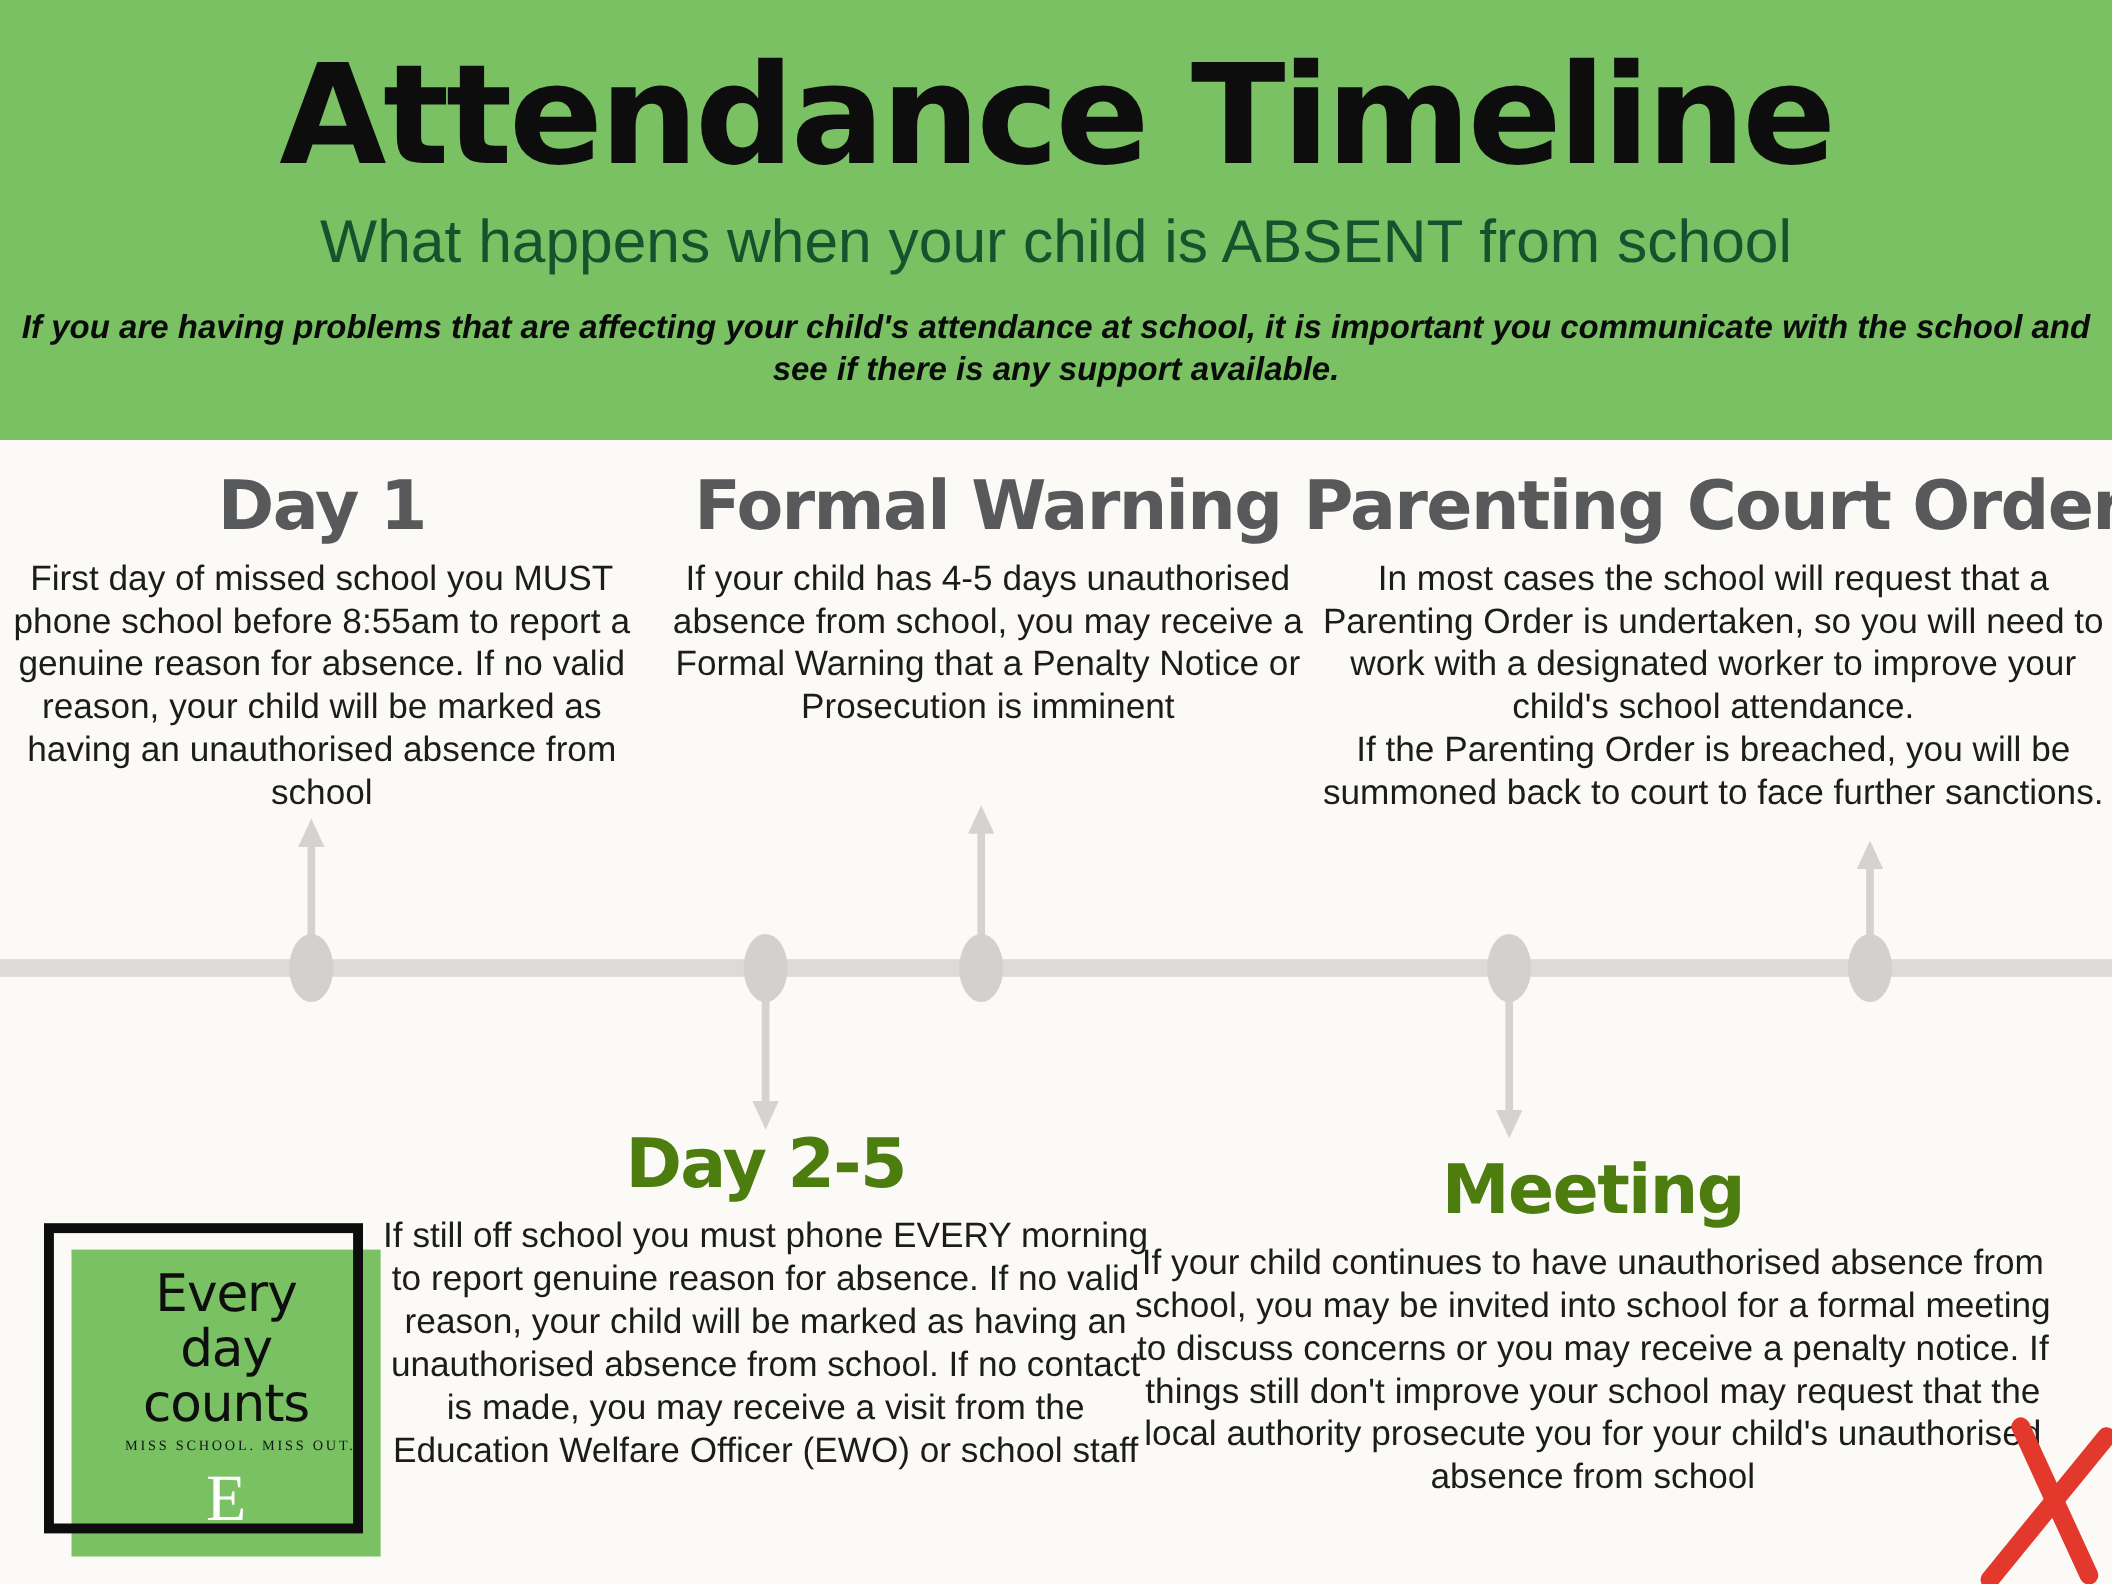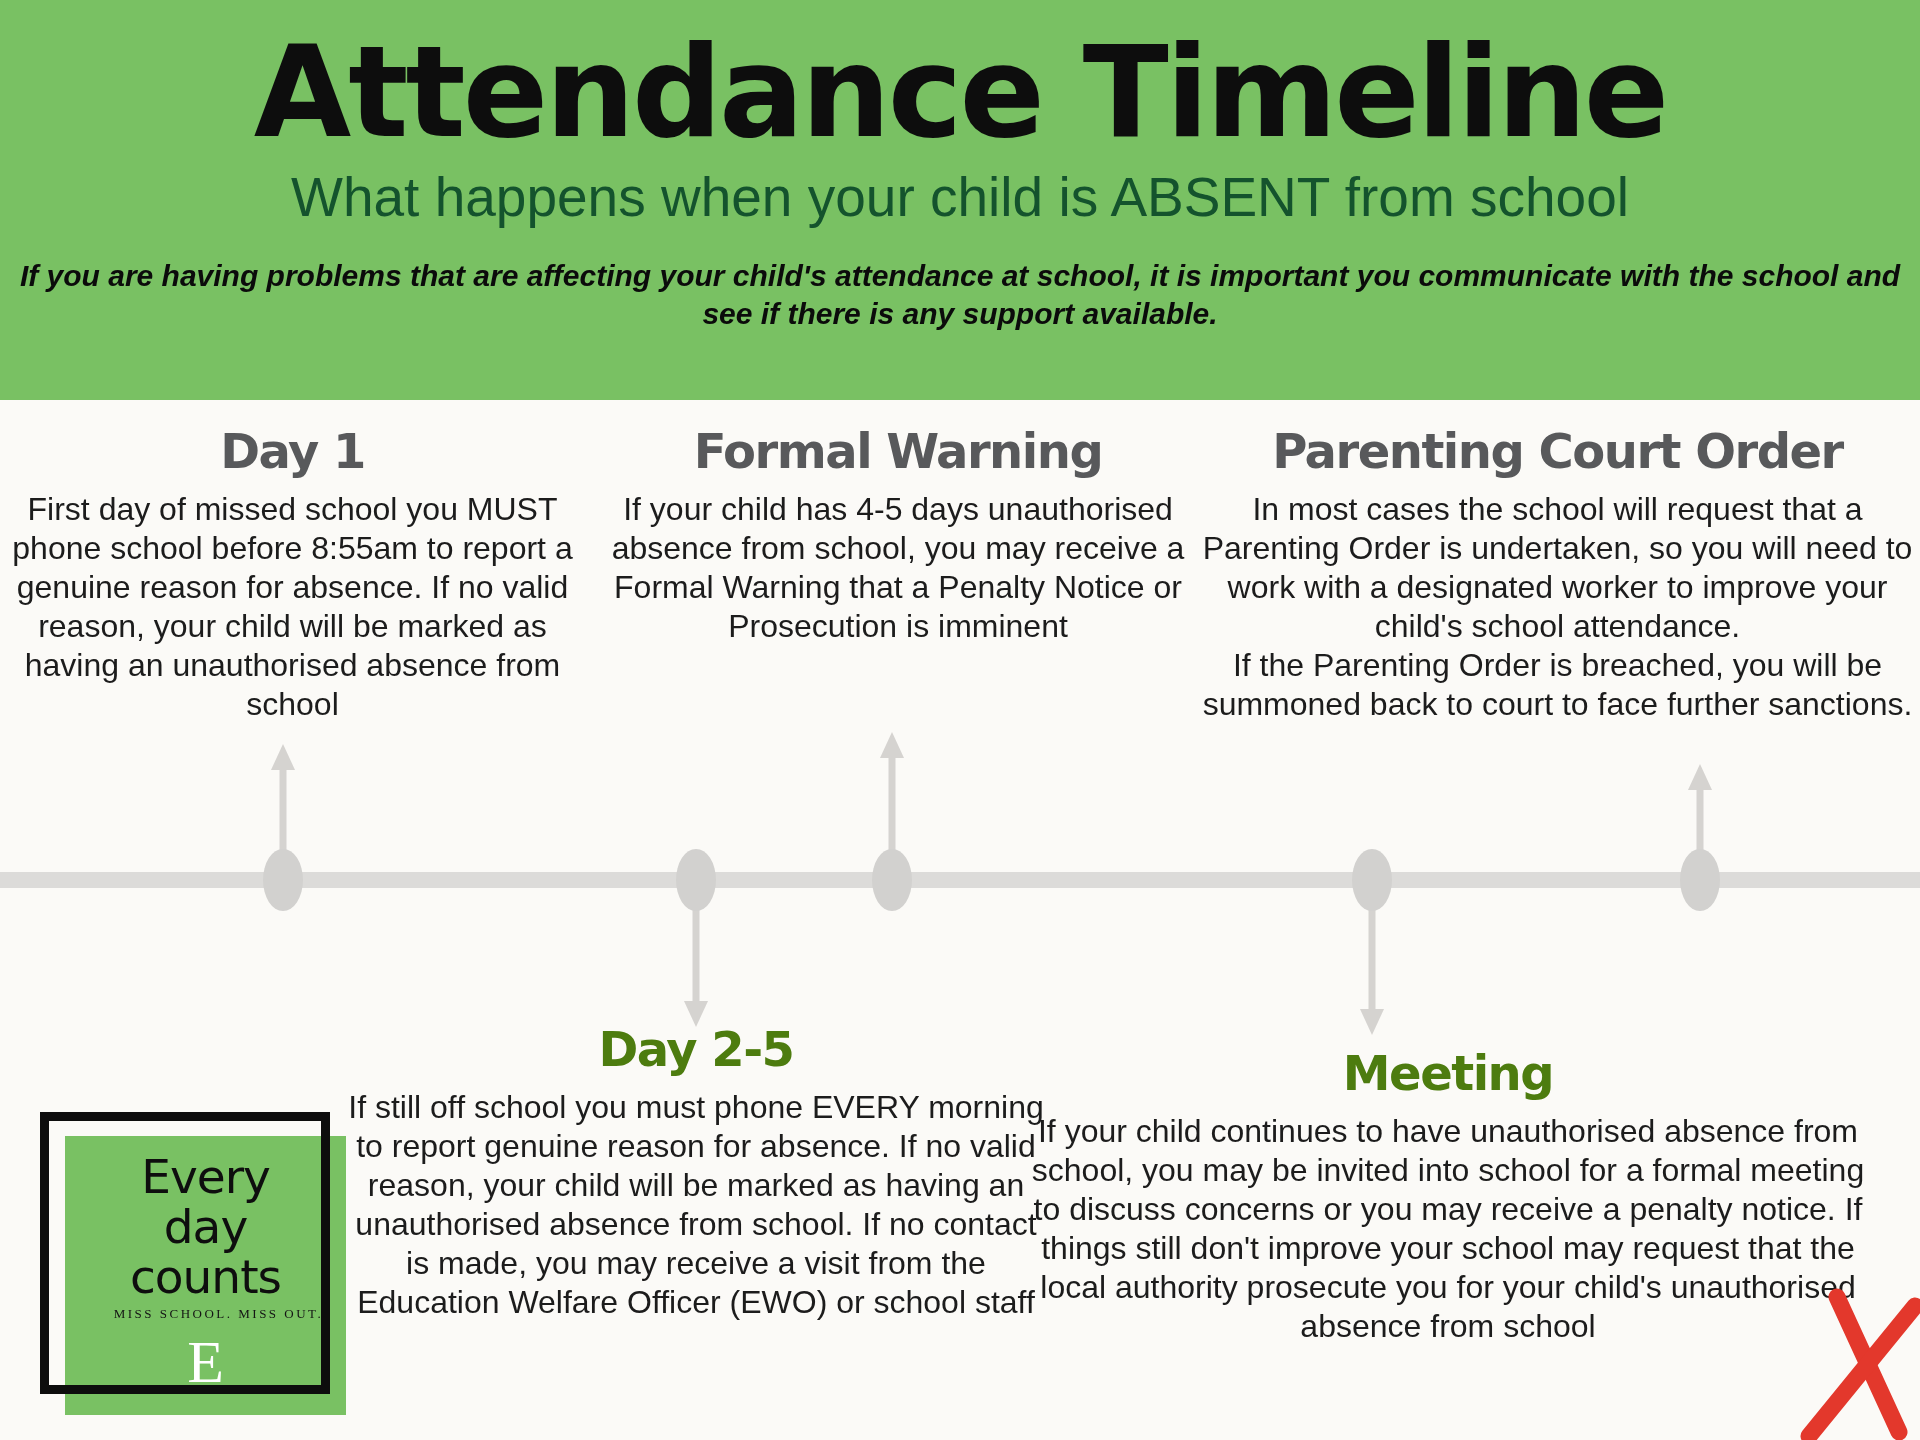--- a/index.html
+++ b/index.html
@@ -11,21 +11,21 @@
     font-family:"Liberation Sans", sans-serif;
     color:#1e1e1e;
   }
   
   .band{
     position:absolute;left:0;top:0;width:1920px;height:400px;
     background:#79C163;
     text-align:center;
   }
   .band .title{
-    margin:0;
+    margin:12px;
     padding-top:24px;
     font-family:"DejaVu Sans", sans-serif;
     font-weight:bold;
     font-size:126px;
     line-height:1.1;
     letter-spacing:-3px;
     color:#0d0d0d;
   }
   .band .subtitle{
     margin-top:2px;
@@ -42,21 +42,21 @@
     line-height:1.28;
     color:#0b0b0b;
     white-space:pre-line;
   }
   
   .event{position:absolute;text-align:center;}
   .event h2{
     margin:0;
     font-family:"DejaVu Sans", sans-serif;
     font-weight:bold;
-    font-size:48px;
+    font-size:62px;
     line-height:1.16;
     letter-spacing:-1.5px;
     white-space:nowrap;
   }
   .event .body{
     margin:10px 0 0;
     font-size:32px;
     line-height:1.22;
     color:#1c1c1c;
     white-space:pre-line;

